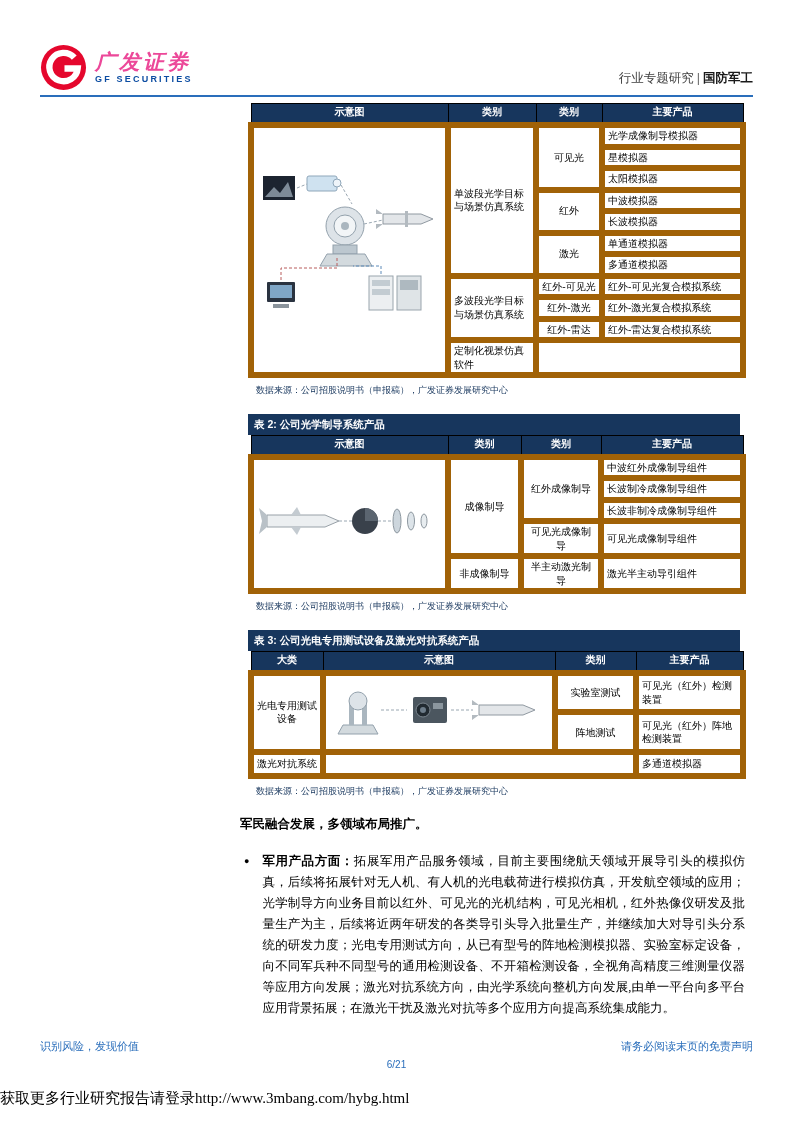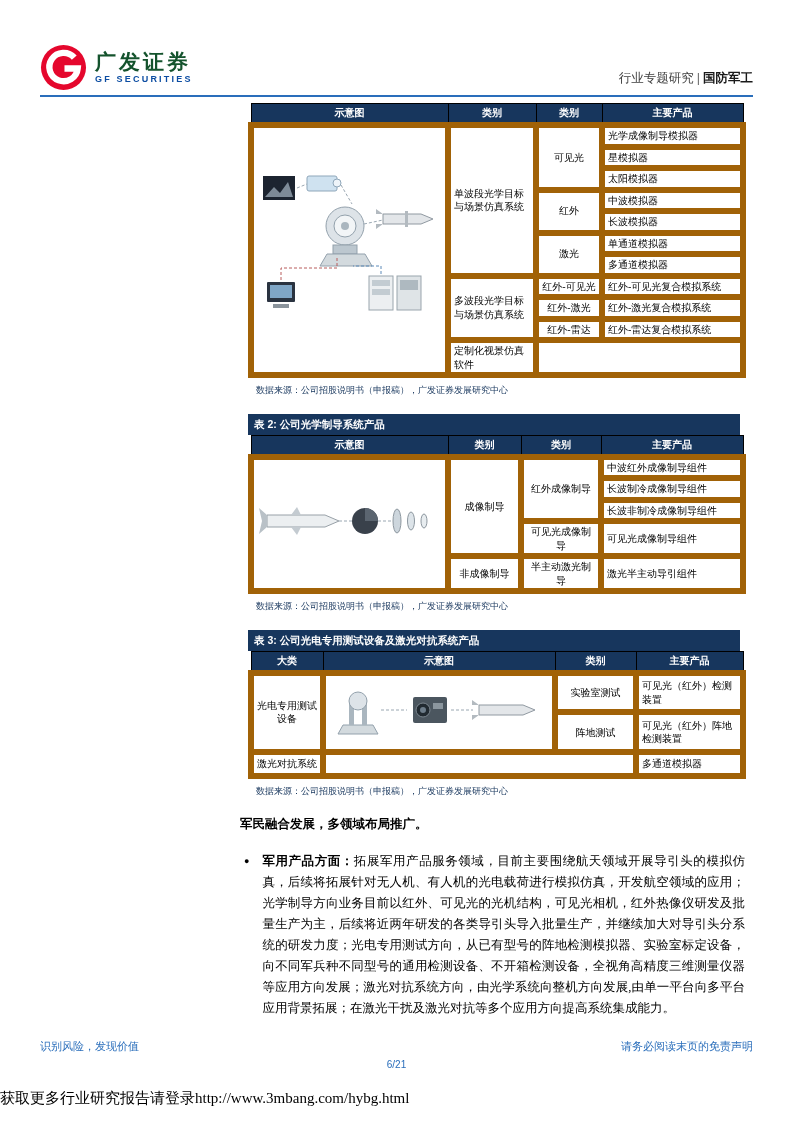--- a/index.html
+++ b/index.html
@@ -3,34 +3,34 @@
 <meta charset="utf-8">
 <style>
   html,body{margin:0;padding:0;background:#9a9a9a;}
   .page{position:relative;width:793px;height:1122px;background:#ffffff;margin:0 auto;overflow:hidden;
         font-family:"Liberation Serif","DejaVu Serif",serif;color:#000;}
 
   
   .header{position:absolute;left:40px;right:40px;top:40px;height:54px;display:flex;justify-content:space-between;}
   .brand{display:flex;align-items:center;gap:8px;}
   .brand-icon{width:47px;height:47px;flex:0 0 auto;}
-  .brand-cn{font-family:"Liberation Sans",sans-serif;font-weight:bold;font-size:21px;letter-spacing:3px;color:#14532d;line-height:1.15;}
+  .brand-cn{font-family:"Liberation Sans",sans-serif;font-weight:bold;font-size:21px;letter-spacing:3px;color:#ec4899;line-height:1.15;font-style:italic;}
   .brand-en{font-family:"Liberation Sans",sans-serif;font-weight:bold;font-size:9px;letter-spacing:2.2px;color:#0C4DA2;}
   .hdr-right{align-self:flex-end;padding-bottom:7px;font-family:"Liberation Sans",sans-serif;font-size:12.5px;color:#404040;}
   .hdr-right .sector{font-weight:bold;color:#1a1a1a;}
   .hdr-right .divider{margin:0 3px;color:#666;}
   .hdr-rule{position:absolute;left:40px;right:40px;top:95px;height:2px;background:#2A6EBB;}
 
   
   .main{position:absolute;left:240px;top:103px;width:505px;}
   .tblock{margin-left:8px;width:492px;}
   .tcaption{background:#17365D;color:#fff;font-family:"Liberation Sans",sans-serif;font-weight:bold;
             font-size:10.5px;padding:4px 6px;line-height:1.2;}
   table.t{width:100%;border-collapse:collapse;table-layout:fixed;background:#fff;}
-  .t th{background:#17365D;color:#fff;font-family:Liberation Serif, serif;font-size:10px;font-weight:bold;
+  .t th{background:#17365D;color:#fff;font-family:Liberation Mono, monospace;font-size:10px;font-weight:bold;
         border:1px solid #000;padding:3px 12px;line-height:1.2;}
   .t td{border:6px solid #a16207;font-size:10px;text-align:center;vertical-align:middle;
         padding:1px 3px;line-height:1.35;color:#000;word-break:break-all;}
   .t td.l{text-align:left;}
   .t td.diag{padding:3px;vertical-align:middle;text-align:center;}
   .source{margin:6px 0 0 8px;font-family:"Liberation Sans",sans-serif;font-size:9px;color:#17365D;}
   .blockgap{height:17px;}
 
   
   .para{margin:26px 0 0 0;font-size:12.5px;line-height:21px;text-align:justify;}

